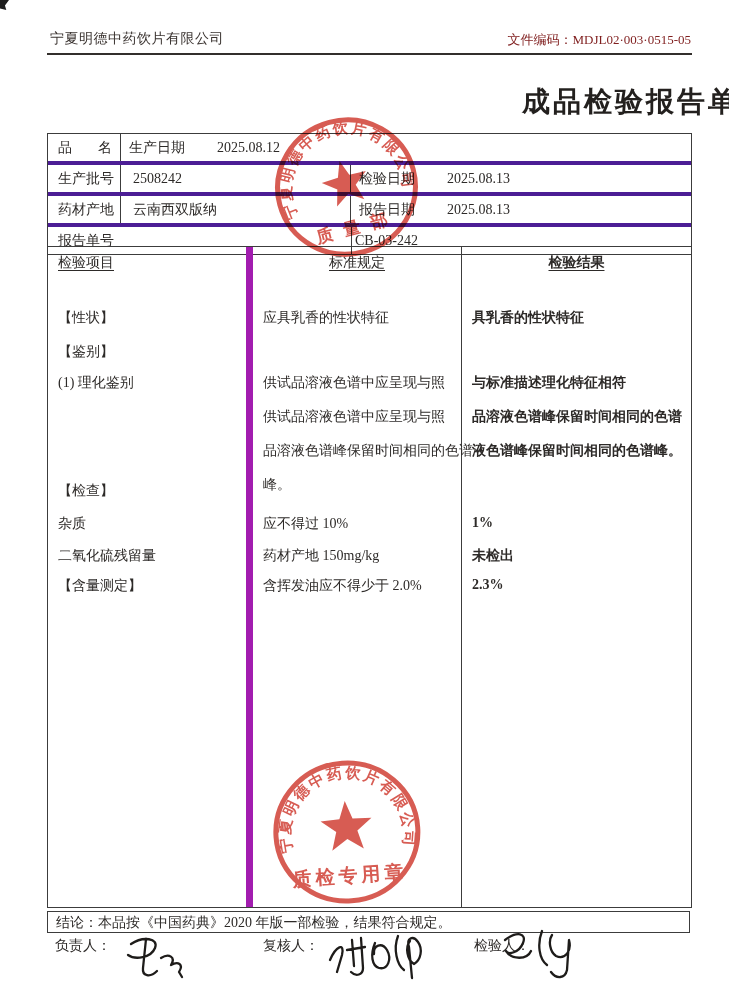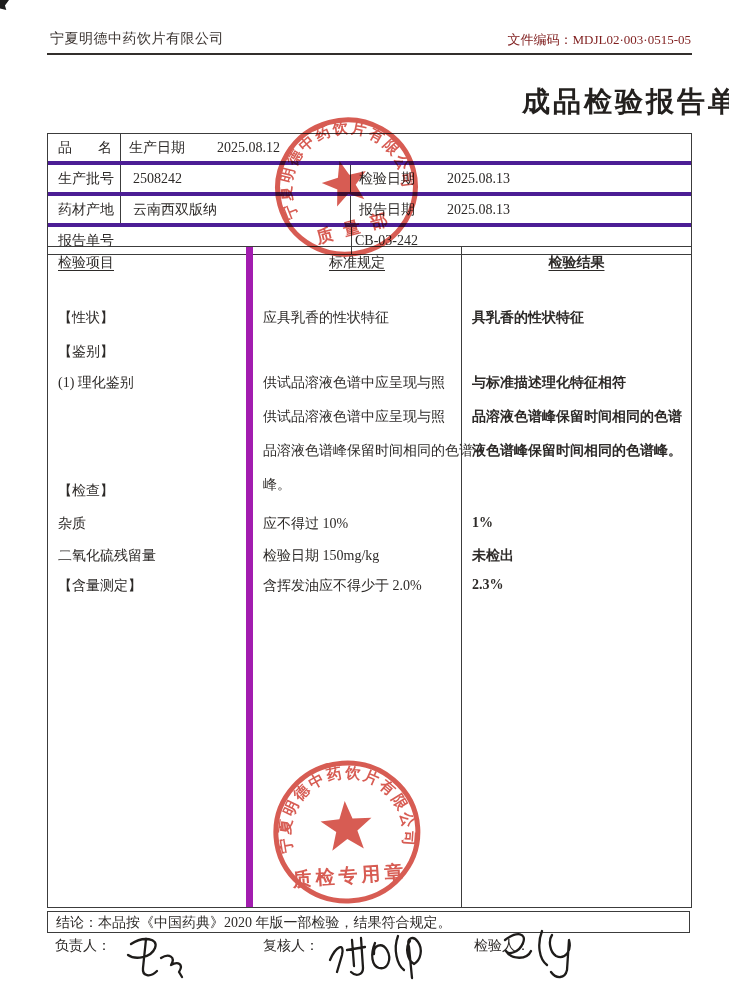--- a/index.html
+++ b/index.html
@@ -110,21 +110,21 @@
       <div class="t" style="top:330px">【含量测定】</div>
     </div>
     <div class="mcol c2">
       <div class="mhead ctr">标准规定</div>
       <div class="t" style="top:62px">应具乳香的性状特征</div>
       <div class="t" style="top:127px">供试品溶液色谱中应呈现与照</div>
       <div class="t" style="top:161px">供试品溶液色谱中应呈现与照</div>
       <div class="t" style="top:195px">品溶液色谱峰保留时间相同的色谱</div>
       <div class="t" style="top:229px">峰。</div>
       <div class="t" style="top:268px">应不得过 10%</div>
-      <div class="t" style="top:300px">检验日期 150mg/kg</div>
+      <div class="t" style="top:300px">药材产地 150mg/kg</div>
       <div class="t" style="top:330px">含挥发油应不得少于 2.0%</div>
     </div>
     <div class="mcol c3">
       <div class="mhead ctr">检验结果</div>
       <div class="t" style="top:62px">具乳香的性状特征</div>
       <div class="t" style="top:127px">与标准描述理化特征相符</div>
       <div class="t" style="top:161px">品溶液色谱峰保留时间相同的色谱</div>
       <div class="t" style="top:195px">液色谱峰保留时间相同的色谱峰。</div>
       <div class="t" style="top:268px">1%</div>
       <div class="t" style="top:300px">未检出</div>

